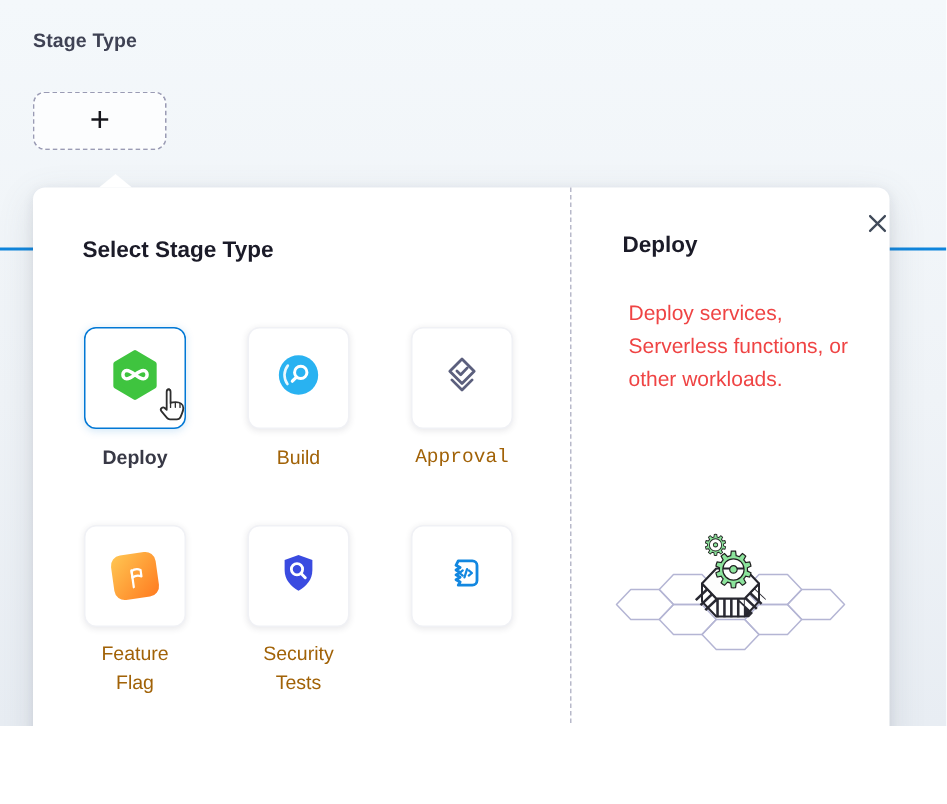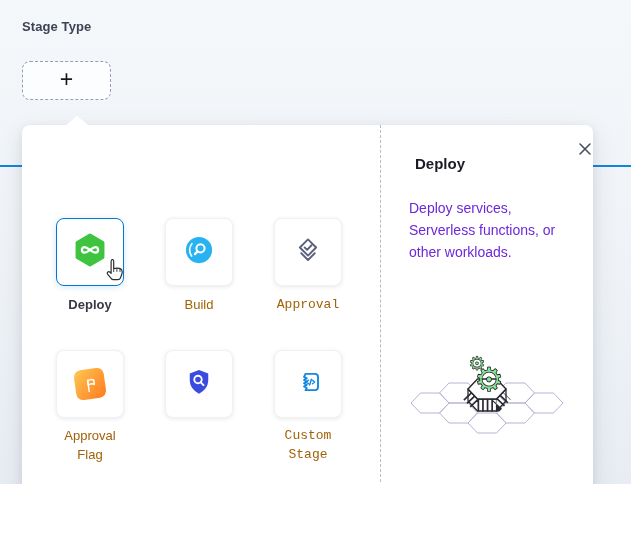--- a/index.html
+++ b/index.html
@@ -69,22 +69,22 @@
   .close-btn {
     position:absolute; right:-4px; top:12px; width:24px; height:24px;
     background:transparent; border:none; cursor:pointer;
     display:flex; align-items:center; justify-content:center;
   }
   .detail-title {
     position:absolute; left:35px; top:30px;
     font-size:15px; font-weight:700; color:#1b1b28;
   }
   .detail-desc {
-    position:absolute; left:29px; top:72px; width:150px;
-    font-size:14px; line-height:22px; color:#6d28d9;
+    position:absolute; left:39px; top:72px; width:150px;
+    font-size:14px; line-height:22px; color:#ef4444;
   }
   .illustration { position:absolute; left:28px; top:203px; width:170px; height:122px; }
 
   .cursor-hand { position:absolute; left:100px; top:255px; width:30px; height:30px; pointer-events:none; }
 </style>
 </head>
 <body>
 
 <div class="screen">
 
@@ -93,20 +93,21 @@
 
   <div class="stage-type-label">Stage Type</div>
 
   <button class="add-stage-btn">
     <span class="plus">+</span>
   </button>
 
   <div class="popover">
     <div class="popover-caret"></div>
 
+    <div class="popover-title">Select Stage Type</div>
 
     <div class="stage-card selected col1 row1">
       <span>
         <svg width="34" height="34" viewBox="0 0 24 24">
           <path d="M12,1.5 L21,6.8 L21,17.2 L12,22.5 L3,17.2 L3,6.8 Z" fill="#3fc43f" stroke="#3fc43f" stroke-width="2.4" stroke-linejoin="round"></path>
           <path d="M8.1,13.8 C5.7,13.8 5.7,9.9 8.1,9.9 C10.9,9.9 13.1,13.8 15.9,13.8 C18.3,13.8 18.3,9.9 15.9,9.9 C13.1,9.9 10.9,13.8 8.1,13.8 Z" fill="none" stroke="#ffffff" stroke-width="1.6" stroke-linecap="round" stroke-linejoin="round"></path>
         </svg>
       </span>
     </div>
     <div class="stage-card col2 row1">
@@ -154,22 +155,22 @@
       <span>
         <svg width="30" height="30" viewBox="0 0 24 24" fill="none" stroke="#1287e0" stroke-width="1.5" stroke-linecap="round" stroke-linejoin="round">
           <path d="M10,5.5 L17.5,5.5 C18.9,5.5 20,6.6 20,8 L20,16 C20,17.4 18.9,18.5 17.5,18.5 L10,18.5 L11,16.8 L8.8,15.6 L11,14.3 L8.8,13 L11,11.7 L8.8,10.4 L11,9.1 L8.8,7.9 L10,5.5 Z"></path>
           <path d="M12.4,10.6 L10.7,12 L12.4,13.4" stroke-width="1.2"></path>
           <path d="M15.6,10.6 L17.3,12 L15.6,13.4" stroke-width="1.2"></path>
           <path d="M14.7,9.9 L13.3,14.3" stroke-width="1.2"></path>
         </svg>
       </span>
     </div>
 
-    <div class="stage-label lcol1 lrow2">Approval Flag</div>
-    <div class="stage-label lcol3 lrow2">Custom Stage</div>
+    <div class="stage-label lcol1 lrow2">Feature Flag</div>
+    <div class="stage-label lcol2 lrow2">Security Tests</div>
 
     <div class="divider"></div>
 
     <div class="right-pane">
       <button class="close-btn">
         <svg width="18" height="18" viewBox="0 0 20 20">
           <path d="M4.5,4.5 L15.5,15.5 M15.5,4.5 L4.5,15.5" stroke="#414b5a" stroke-width="1.7" stroke-linecap="round"></path>
         </svg>
       </button>
       <div class="detail-title">Deploy</div>

